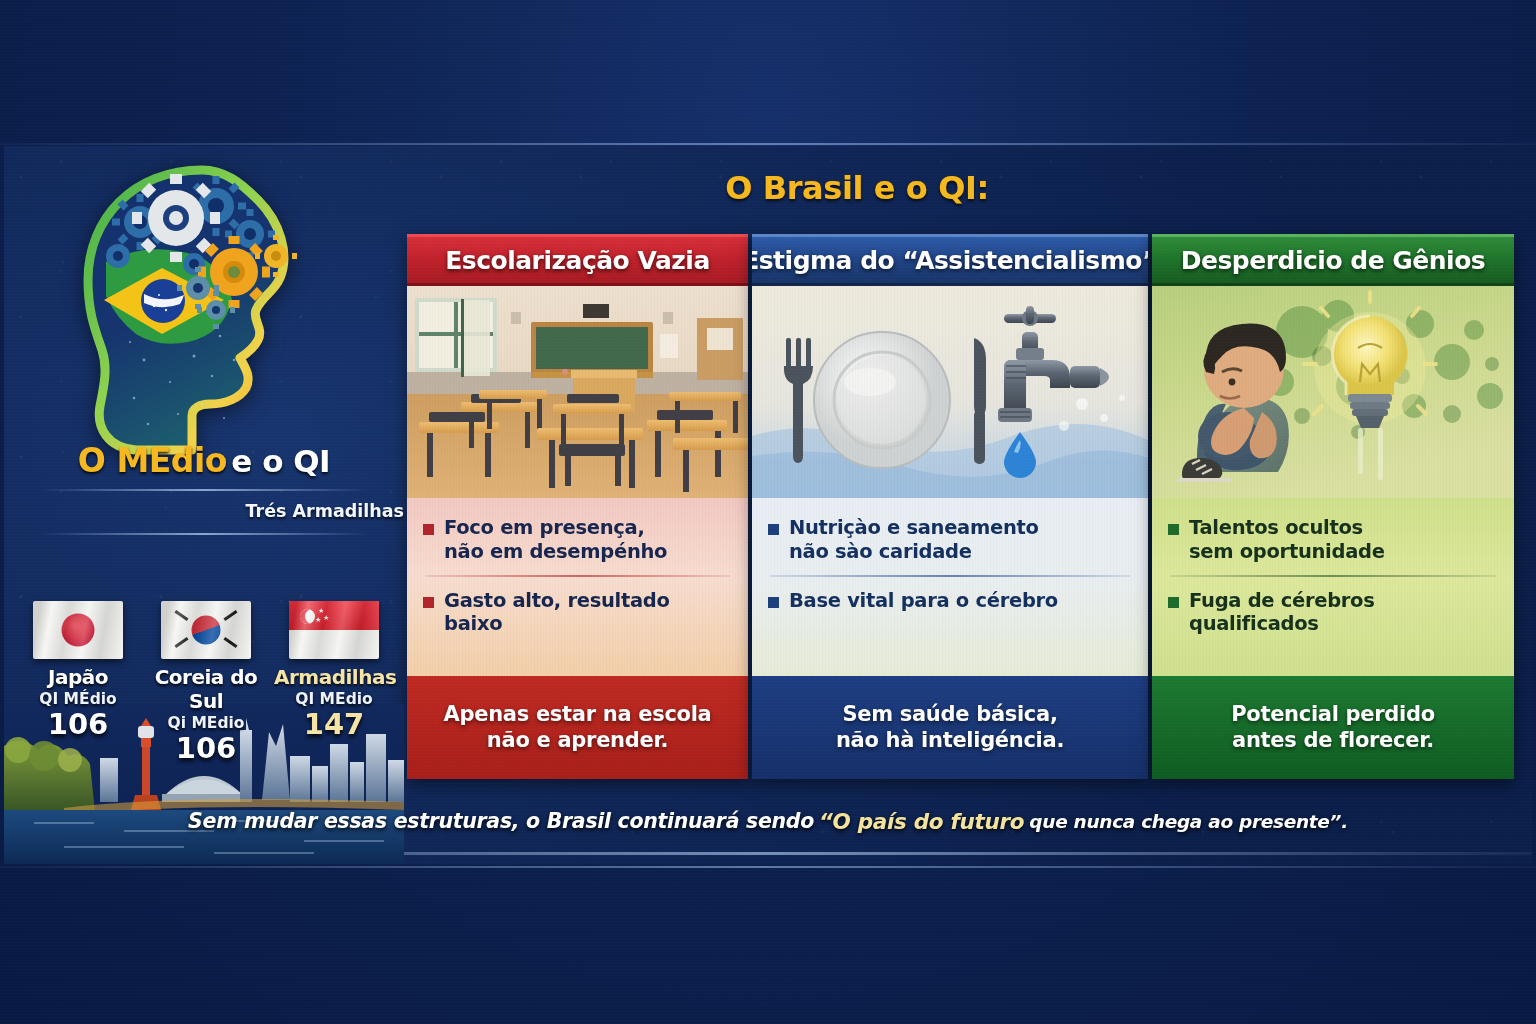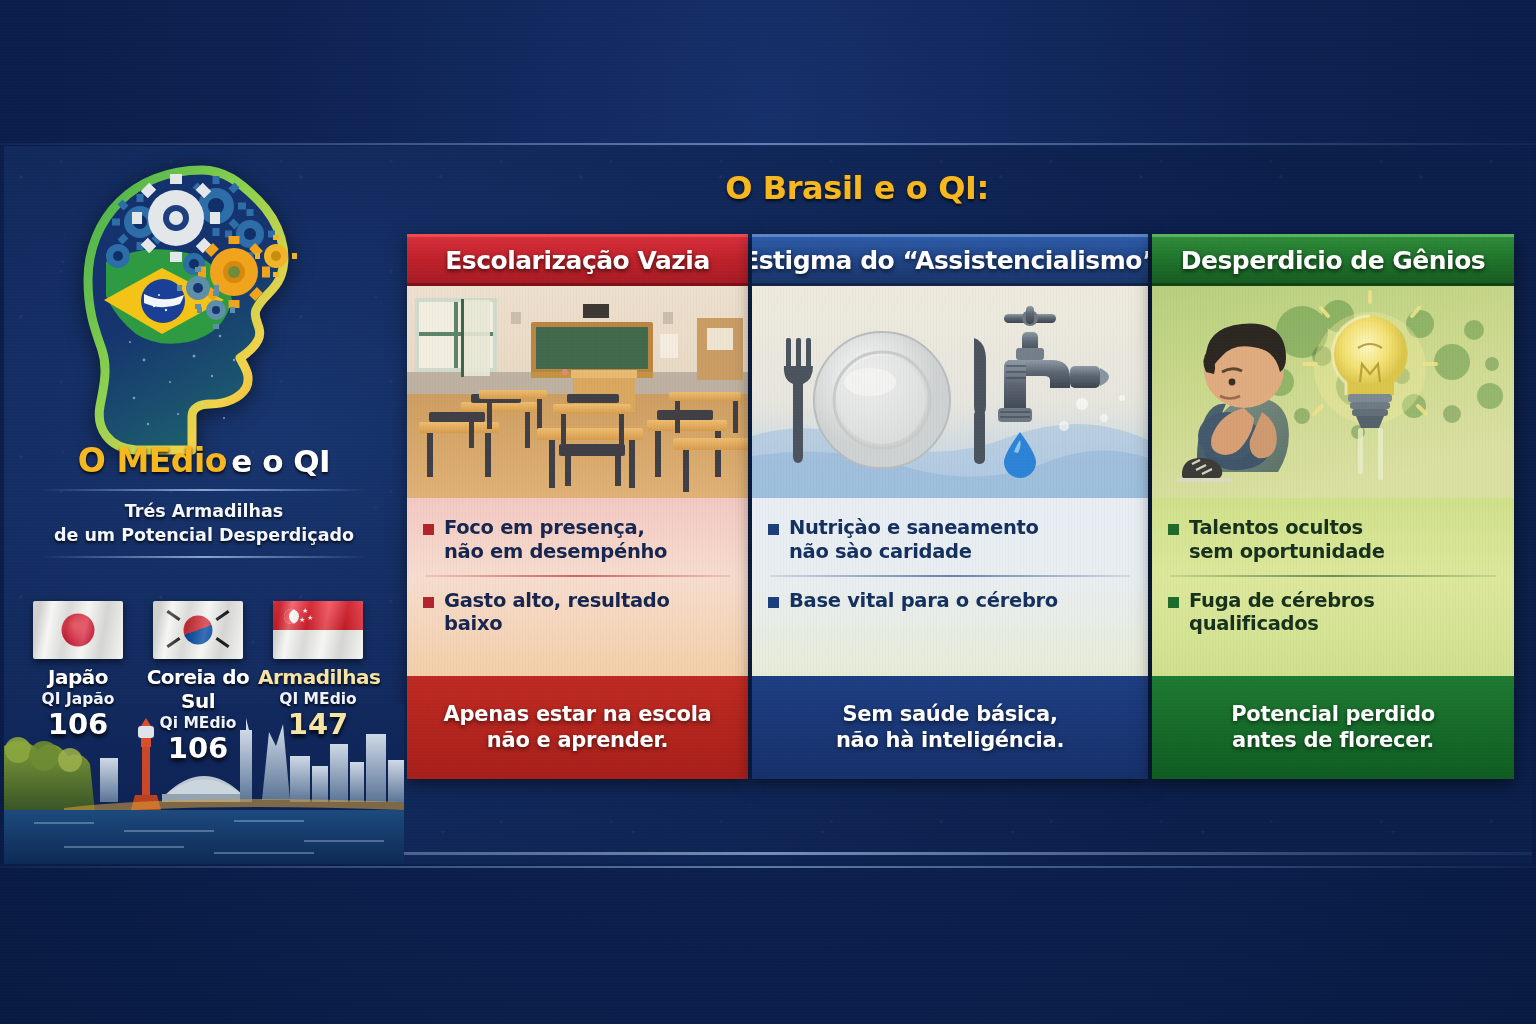--- a/index.html
+++ b/index.html
@@ -70,26 +70,26 @@
     filter:drop-shadow(0 4px 10px rgba(0,0,0,.5)); }
 
   
   #left-logo{ position:absolute; left:0; top:295px; width:400px; text-align:center; }
   #left-logo .l1{ font-family:"DejaVu Sans", sans-serif; font-size:33px; font-weight:bold;
     color:#F5B820; text-shadow:0 2px 3px rgba(0,0,0,.8); letter-spacing:-.5px;}
   #left-logo .l2{ font-family:"DejaVu Sans", sans-serif; font-size:31px; font-weight:bold;
     color:#ffffff; text-shadow:0 2px 3px rgba(0,0,0,.8); letter-spacing:-.5px;margin-top:44px;}
   .rule{ height:2px; margin:9px 36px 9px;
     background:linear-gradient(90deg, rgba(160,195,240,0), rgba(175,205,245,.75), rgba(160,195,240,0)); }
-  #left-sub{ text-align:center; font-family:"DejaVu Sans", sans-serif; font-size:17.5px;
+  #left-sub{ text-align:right; font-family:"DejaVu Sans", sans-serif; font-size:17.5px;
     font-weight:bold; color:#f2f6ff; line-height:1.35; text-shadow:0 2px 3px rgba(0,0,0,.8); }
 
   
   #flags-row{ position:absolute; left:14px; top:455px; width:376px;
-    display:flex; }
+    display:flex; justify-content:space-between; }
   .flag-col{ width:120px; text-align:center; }
   .flag{ width:90px; height:58px; margin:0 auto 6px; position:relative;
     border-radius:2px; box-shadow:0 3px 7px rgba(0,0,0,.55); overflow:hidden;
     background:#f2f2ef;}
   .flag::after{ content:""; position:absolute; inset:0;
     background:linear-gradient(100deg, rgba(0,0,0,.14) 0 8%, rgba(255,255,255,.28) 20%,
       rgba(0,0,0,.10) 38%, rgba(255,255,255,.22) 57%, rgba(0,0,0,.12) 76%, rgba(255,255,255,.18) 100%);}
   .jp-disc{ position:absolute; left:50%; top:50%; transform:translate(-50%,-50%);
     width:33px; height:33px; border-radius:50%;
     background:radial-gradient(circle at 38% 34%, #f1555e, #c8102e 70%); }
@@ -385,33 +385,32 @@
       </div>
 
       <div id="left-logo">
         <div>
           <span class="l1">O MEdio</span>
           <span class="l2">e o QI</span>
         </div>
         <div class="rule"></div>
         <div id="left-sub">
           <div>Trés Armadilhas</div>
-          <div>de um Potencial Desperdiçado</div>
         </div>
         <div class="rule"></div>
       </div>
 
       <div id="flags-row">
 
         <div class="flag-col">
           <div class="flag">
             <div class="jp-disc"></div>
           </div>
           <div class="flag-name">Japão</div>
-          <div class="flag-label">QI Japão</div>
+          <div class="flag-label">QI MÉdio</div>
           <div class="flag-value">106</div>
         </div>
 
         <div class="flag-col">
           <div class="flag">
             <div class="kr-disc"></div>
             <div class="kr-bar" style="left:13px;top:13px;transform:rotate(35deg)"></div>
             <div class="kr-bar" style="left:13px;top:40px;transform:rotate(-35deg)"></div>
             <div class="kr-bar" style="left:62px;top:13px;transform:rotate(-35deg)"></div>
             <div class="kr-bar" style="left:62px;top:40px;transform:rotate(35deg)"></div>
@@ -759,16 +758,21 @@
         </div>
       </div>
       <div class="card-foot">
         <div class="ftext">
           <span>Potencial perdido</span><br>
           <span>antes de florecer.</span>
         </div>
       </div>
     </div>
 
+    <div id="footer-banner">
+      <span class="f1">Sem mudar essas estruturas, o Brasil continuará sendo</span>
+      <span class="f2">“O país do futuro</span>
+      <span class="f3">que nunca chega ao presente”.</span>
+    </div>
     <div id="footer-rule"></div>
 
   </div>
 </div>
 
 </body></html>

